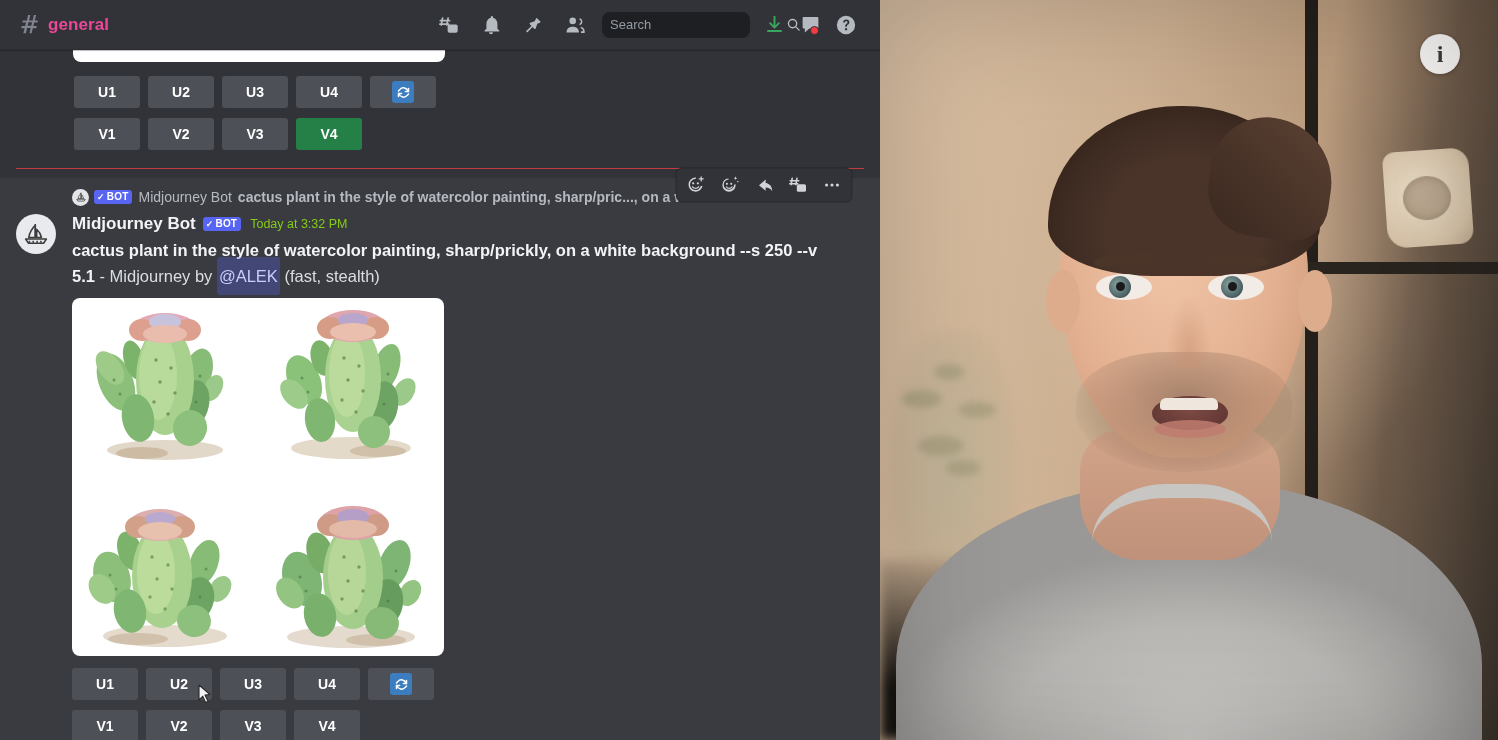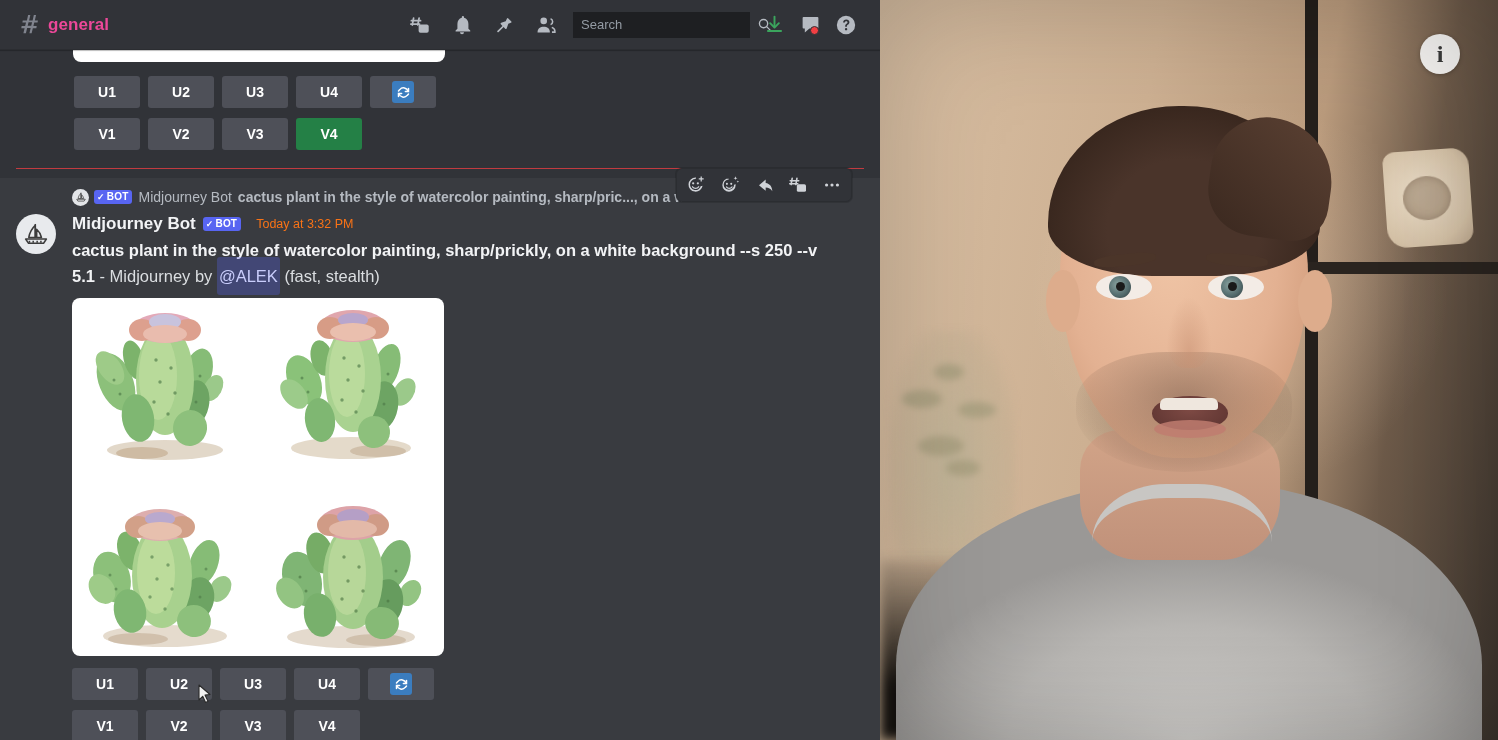--- a/index.html
+++ b/index.html
@@ -42,22 +42,22 @@
   #header-actions {
     margin-left: auto; display: flex; align-items: center; gap: 0;
   }
   .hdr-btn {
     width: 42px; height: 42px; display: flex;
     align-items: center; justify-content: center;
     color: #b5bac1; position: relative;
   }
   .hdr-btn.small { width: 36px; }
   #search-box {
-    width: 177px; height: 26px;
-    background: #1e1f22; border-radius: 0;
+    width: 148px; height: 26px;
+    background: #1e1f22; border-radius: 8px;
     display: flex; align-items: center;
     padding: 0 6px 0 8px; margin: 0 6px;
   }
   #search-input {
     flex: 1; background: transparent; border: none; outline: none;
     color: #dbdee1; font-size: 13px;
     font-family: "Liberation Sans", sans-serif;
   }
   #search-input::placeholder { color: #949ba4; }
   .search-mag { color: #b5bac1; flex: none; display:flex; }
@@ -183,21 +183,21 @@
   #avatar {
     position: absolute; left: 16px; top: 4px;
     width: 40px; height: 40px; border-radius: 50%;
     background: #e8eaed;
     display: flex; align-items: center; justify-content: center;
   }
   #msg-headline { display: flex; align-items: center; gap: 7px; height: 24px; }
   #author-name {
     color: #f2f3f5; font-size: 17px; font-weight: 700;
   }
-  #timestamp { color: #f97316; font-size: 12.5px; margin-left: 8px; }
+  #timestamp { color: #84cc16; font-size: 12.5px; margin-left: 2px; }
 
   #msg-text {
     color: #dbdee1; font-size: 16.5px; line-height: 26px;
     margin-top: 1px; max-width: 770px;
     font-family: "Liberation Sans", sans-serif;
   }
   #msg-text b { font-weight: 700; color: #f2f3f5; }
   .mention {
     background: rgba(88,101,242,.3); color: #c9cdfb;
     border-radius: 3px; padding: 10px 2px; font-weight: 500;

